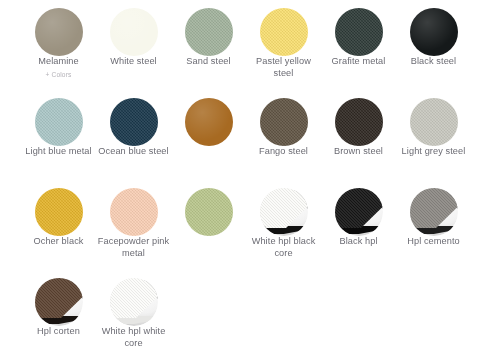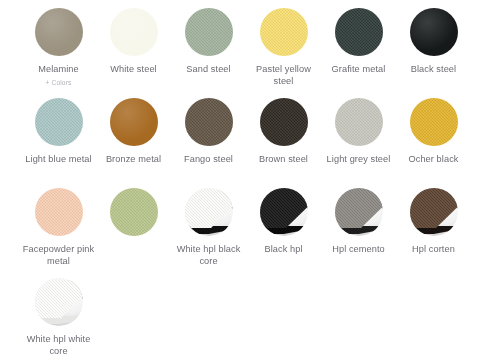--- a/index.html
+++ b/index.html
@@ -112,21 +112,20 @@
     left: 26px;
     top: 2px;
     width: 26px;
     height: 22px;
     clip-path: polygon(100% 0%, 100% 100%, 0% 0%);
     background: #9a9a9a;
     opacity: 0.85;
   }
 
   .swatch-label {
-    margin-top: 8px;
     text-align: center;
     font-size: 9.2px;
     line-height: 11.5px;
     color: #6b6b73;
     letter-spacing: 0.01em;
     width: 74px;
   }
   .swatch-sublabel {
     margin-top: 3px;
     text-align: center;
@@ -164,22 +163,25 @@
       </div>
       <div class="swatch-cell">
         <div class="swatch-disc smooth" style="background: rgb(21, 25, 26);"></div>
         <div class="swatch-label">Black steel</div>
       </div>
       <div class="swatch-cell">
         <div class="swatch-disc grain" style="background: rgb(168, 196, 196);"></div>
         <div class="swatch-label">Light blue metal</div>
       </div>
       <div class="swatch-cell">
+        <div class="swatch-disc grain" style="background: rgb(21, 52, 72);"></div>
+        <div class="swatch-label">Ocean blue steel</div>
+      </div>
+      <div class="swatch-cell">
         <div class="swatch-disc smooth" style="background: rgb(167, 106, 34);"></div>
-        <div class="swatch-label">Bronze metal</div>
       </div>
       <div class="swatch-cell">
         <div class="swatch-disc grain" style="background: rgb(93, 81, 64);"></div>
         <div class="swatch-label">Fango steel</div>
       </div>
       <div class="swatch-cell">
         <div class="swatch-disc grain" style="background: rgb(43, 36, 30);"></div>
         <div class="swatch-label">Brown steel</div>
       </div>
       <div class="swatch-cell">

